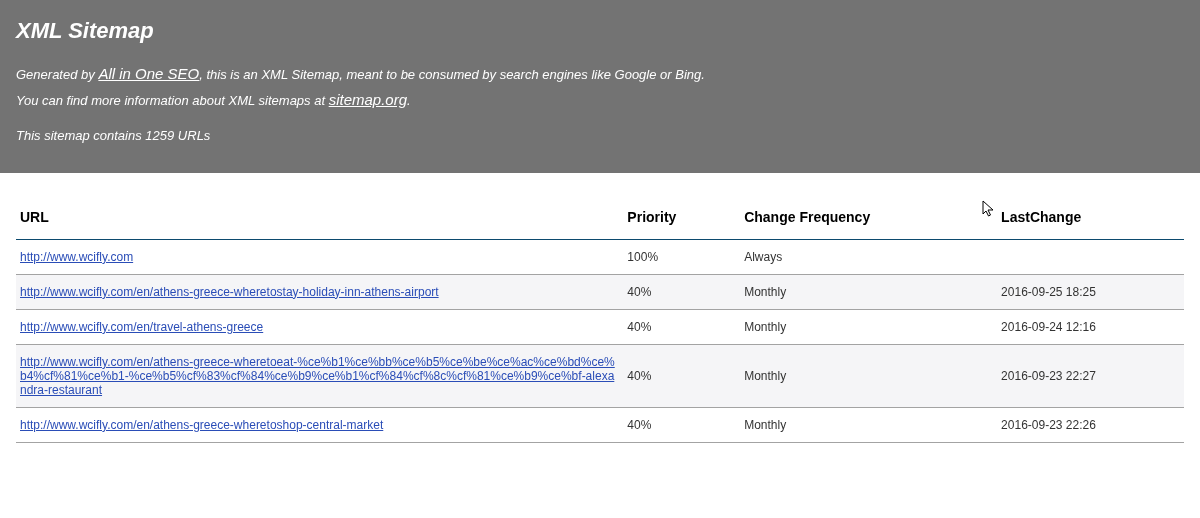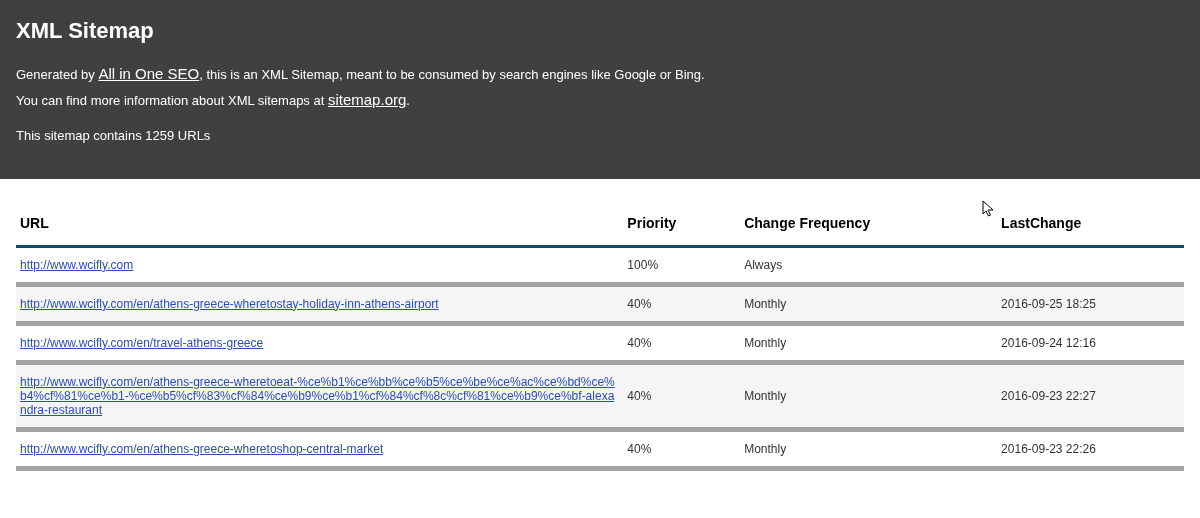--- a/index.html
+++ b/index.html
@@ -7,23 +7,24 @@
       padding: 0;
       box-sizing: border-box;
     }
     body {
       font-family: Arial, Helvetica, sans-serif;
       font-size: 13px;
       color: #333;
       background: #fff;
     }
     .header {
-      background: #404040;
+      background: #737373;
       color: #fff;
-      padding: 18px 16px 30px 16px;
+      padding: 18px 16px 24px 16px;
+      font-style: italic;
     }
     .header h1 {
       font-size: 22px;
       font-weight: bold;
       margin-bottom: 18px;
     }
     .header p {
       font-size: 13px;
       line-height: 1.6;
       margin-bottom: 2px;
@@ -44,31 +45,31 @@
       width: 100%;
       border-collapse: collapse;
       margin-top: 24px;
     }
     th {
       text-align: left;
       font-size: 14px;
       font-weight: bold;
       color: #000;
       padding: 12px 8px 14px 4px;
-      border-bottom: 3px solid #0c4a6e;
+      border-bottom: 1px solid #0c4a6e;
     }
     th.url-col { width: 52%; }
     th.prio-col { width: 10%; }
     th.freq-col { width: 22%; }
     th.last-col { width: 16%; }
     td {
       padding: 10px 8px 10px 4px;
       font-size: 12px;
       color: #333;
-      border-bottom: 5px solid #a3a3a3;
+      border-bottom: 1px solid #a3a3a3;
       vertical-align: middle;
     }
     tbody tr:nth-child(even) {
       background: #f5f5f7;
     }
     td a {
       color: #2a4db7;
       text-decoration: underline;
       word-break: break-all;
     }

